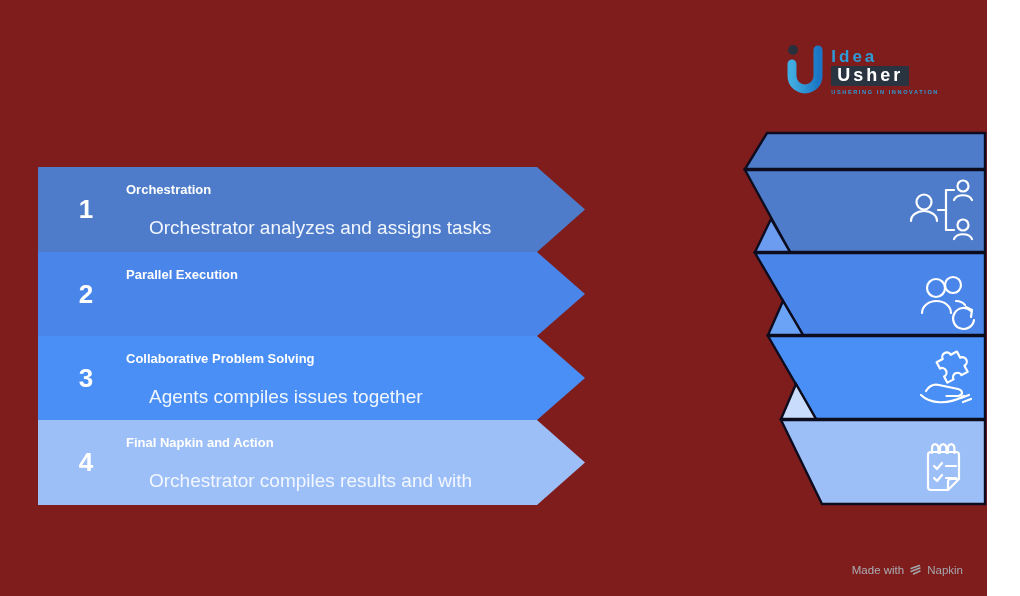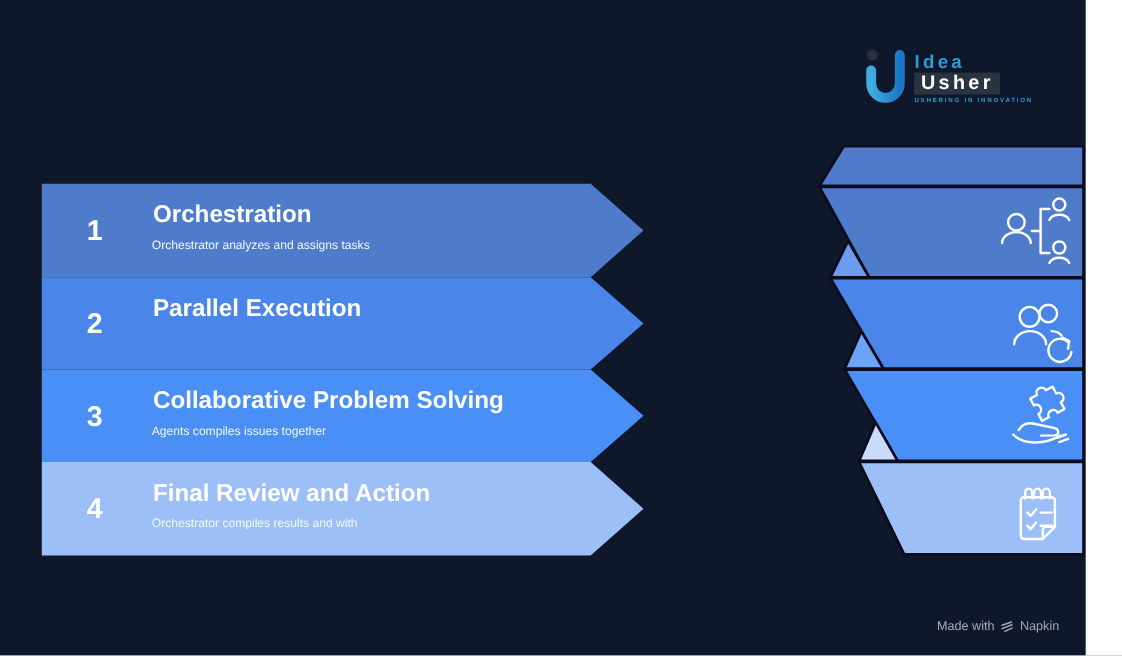--- a/index.html
+++ b/index.html
@@ -1,38 +1,38 @@
 <!DOCTYPE html>
 <html><head>
 <meta charset="utf-8">
 <style>
   html,body{margin:0;padding:0;background:#ffffff;width:1020px;height:596px;overflow:hidden;
             font-family:"Liberation Sans","DejaVu Sans",sans-serif;}
-  #canvas{position:relative;width:987px;height:596px;background:#0f172a;}
+  #canvas{position:relative;width:987px;height:596px;background:#7f1d1d;}
 
   
   .logo{position:absolute;top:42px;right:48px;display:flex;align-items:flex-start;gap:4px;}
   .logo-mark{width:44px;height:58px;}
   .logo-text{display:flex;flex-direction:column;align-items:flex-start;margin-top:6px;}
   .logo-word1{color:#2E9BD6;font-weight:bold;font-size:17px;letter-spacing:3px;line-height:18px;}
   .logo-word2{background:#2A3440;color:#ffffff;font-weight:bold;font-size:18px;letter-spacing:3px;
               padding:1px 6px 2px 6px;line-height:17px;}
   .logo-tagline{color:#2E9BD6;font-weight:bold;font-size:5.6px;letter-spacing:1.6px;margin-top:3px;white-space:nowrap;}
 
   
   .steps-layer{position:absolute;left:36px;top:165px;width:556px;height:345px;}
   .steps-svg{position:absolute;left:0;top:0;}
   .step-row{position:absolute;left:0;width:556px;}
   .row-0{top:2px;height:85px;} .row-1{top:87px;height:84px;}
   .row-2{top:171px;height:84px;} .row-3{top:255px;height:85px;}
   .step-number{position:absolute;left:28px;top:0;width:44px;height:100%;
                display:flex;align-items:center;justify-content:center;
                color:#fff;font-size:26px;font-weight:bold;}
-  .step-title{position:absolute;left:103px;top:15px;color:#fff;font-size:22px;font-weight:bold;white-space:nowrap;}
-  .step-sub{position:absolute;left:102px;top:50px;color:#f2f7ff;font-size:11px;white-space:nowrap;}
+  .step-title{position:absolute;left:90px;top:15px;color:#fff;font-size:13px;font-weight:bold;white-space:nowrap;}
+  .step-sub{position:absolute;left:113px;top:50px;color:#f2f7ff;font-size:19px;white-space:nowrap;}
 
   
   .ribbon-svg{position:absolute;left:740px;top:128px;}
   .ribbon-svg polygon{stroke:#0C0C1E;stroke-width:2.4;stroke-linejoin:miter;}
   .icon{fill:none;stroke:#ffffff;stroke-width:2.2;stroke-linecap:round;stroke-linejoin:round;}
 
   
   .footer{position:absolute;right:24px;bottom:20px;display:flex;align-items:center;gap:5px;
           color:#ABAEB4;font-size:11.5px;}
   .footer .brand{color:#A3A7AD;}
@@ -78,21 +78,21 @@
       <div class="step-number">2</div>
       <div class="step-title">Parallel Execution</div>
     </div>
     <div class="step-row row-2">
       <div class="step-number">3</div>
       <div class="step-title">Collaborative Problem Solving</div>
       <div class="step-sub">Agents compiles issues together</div>
     </div>
     <div class="step-row row-3">
       <div class="step-number">4</div>
-      <div class="step-title">Final Review and Action</div>
+      <div class="step-title">Final Napkin and Action</div>
       <div class="step-sub">Orchestrator compiles results and with</div>
     </div>
   </div>
 
   <svg class="ribbon-svg" width="250" height="380" viewBox="0 0 250 380">
     <polygon points="27,5 245,5 245,41 5,41" fill="#4E7CCA"></polygon>
     <polygon points="5,42 245,42 245,124 50,124" fill="#4E7CCA"></polygon>
     <polygon points="31,91 50,124 15,124" fill="#6B9CF0"></polygon>
     <polygon points="15,125 245,125 245,207 63,207" fill="#4A85E9"></polygon>
     <polygon points="43,173 63,207 28,207" fill="#6BA4F7"></polygon>

